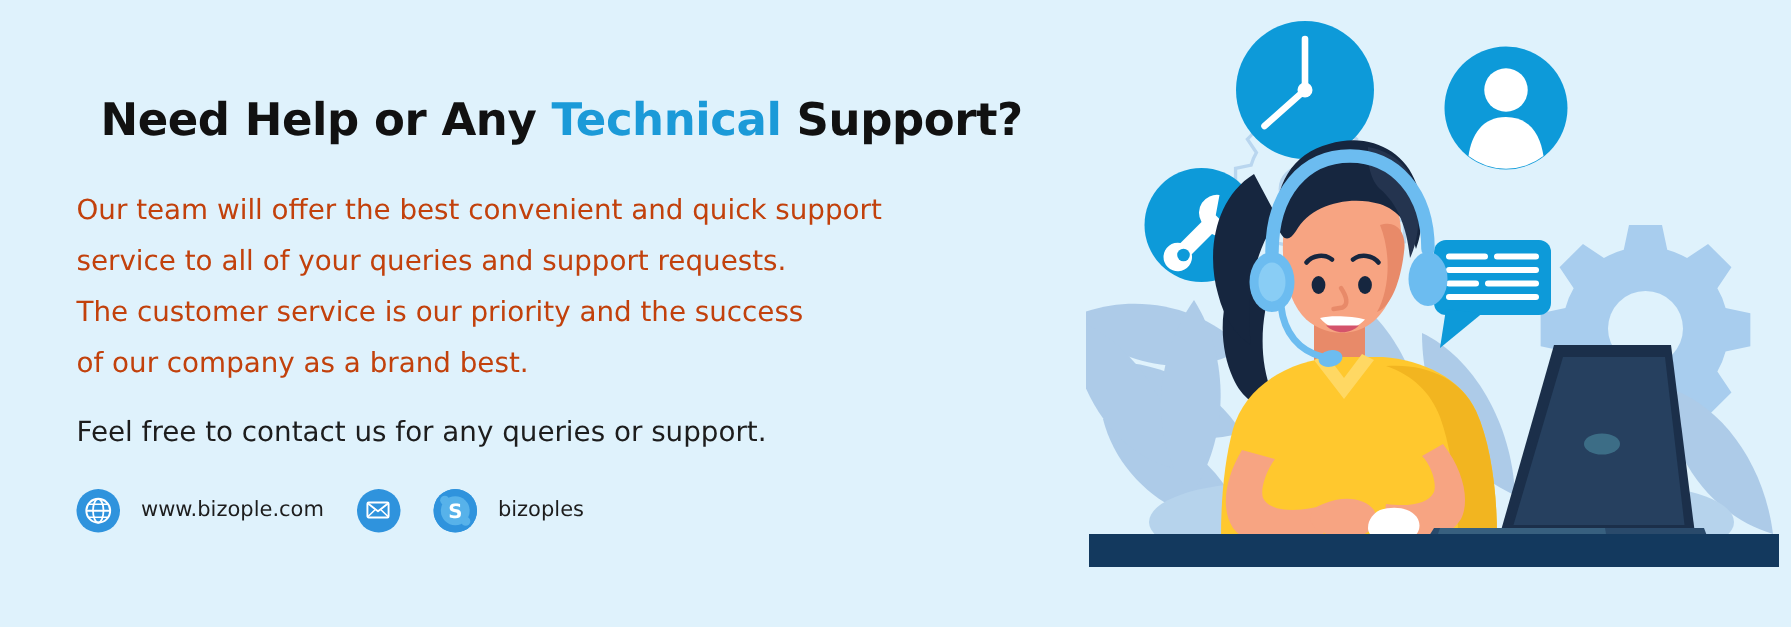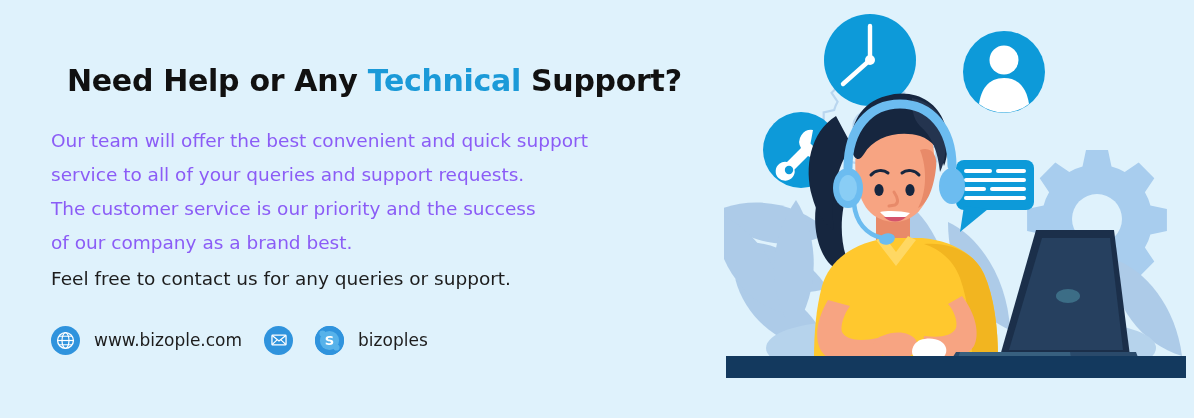--- a/index.html
+++ b/index.html
@@ -46,27 +46,27 @@
   .headline .word { display: inline; }
 
   .body-copy {
     position: absolute;
     top: 124px;
     left: 0;
     width: 680px;
     margin: 0;
     font-size: 18.5px;
     line-height: 34px;
-    color: #8b5cf6;
+    color: #c2410c;
   }
   .body-copy .line { display: block; white-space: nowrap; }
 
   .closing-copy {
     position: absolute;
-    top: 262px;
+    top: 272px;
     left: 0;
     margin: 0;
     font-size: 18.5px;
     line-height: 34px;
     color: #1d1d1d;
     white-space: nowrap;
   }
 
   
   .contacts {
@@ -88,21 +88,21 @@
     height: 29px;
     border-radius: 50%;
     background: #2f93dd;
     display: flex;
     align-items: center;
     justify-content: center;
     flex: 0 0 auto;
   }
   .contact-label {
     margin-left: 14px;
-    font-size: 17px;
+    font-size: 14px;
     color: #1d1d1d;
     white-space: nowrap;
   }
 
   
   .art {
     position: absolute;
     right: 0;
     top: 0;
     width: 470px;

